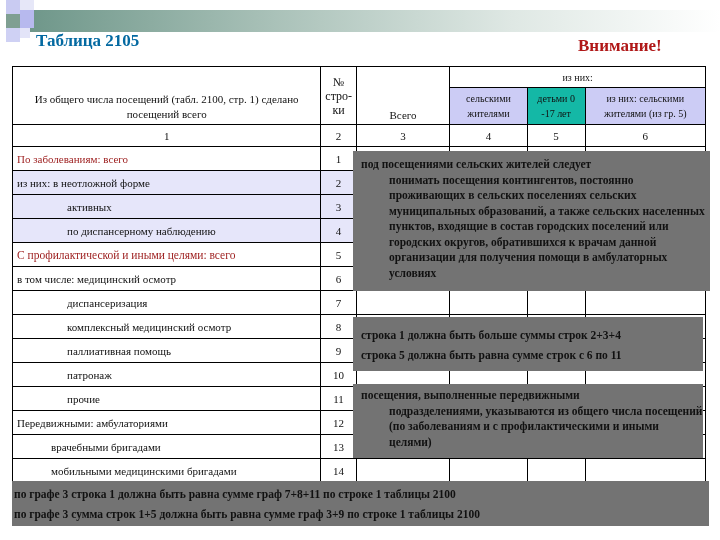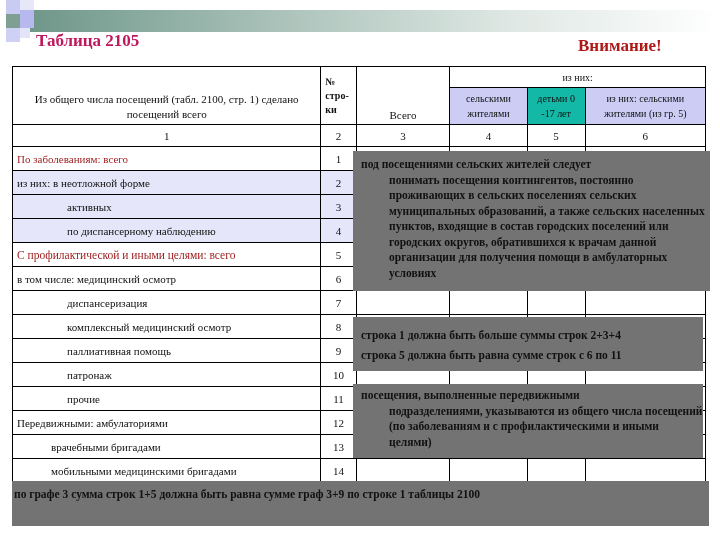--- a/index.html
+++ b/index.html
@@ -17,21 +17,21 @@
   .sq { position: absolute; }
   .sq1 { left: 6px; top: 0px; width: 14px; height: 14px; background: #c9cbf2; }
   .sq2 { left: 20px; top: 0px; width: 14px; height: 10px; background: #e6e7f8; }
   .sq3 { left: 6px; top: 14px; width: 14px; height: 14px; background: #7f9f92; }
   .sq4 { left: 20px; top: 10px; width: 14px; height: 18px; background: #b7b9ee; }
   .sq5 { left: 6px; top: 28px; width: 14px; height: 14px; background: #cfd1f4; }
   .sq6 { left: 20px; top: 28px; width: 10px; height: 10px; background: #e3e4f8; }
 
   .title {
     position: absolute; left: 36px; top: 31px;
-    font-size: 17px; font-weight: bold; color: #be185d;
+    font-size: 17px; font-weight: bold; color: #0369a1;
   }
   .attention {
     position: absolute; left: 578px; top: 36px;
     font-size: 17px; font-weight: bold; color: #b01818;
   }
 
   
   table.grid {
     position: absolute; left: 12px; top: 66px;
     border-collapse: collapse; table-layout: fixed;
@@ -42,21 +42,21 @@
     border: 1px solid #000; padding: 0 4px; vertical-align: middle;
     overflow: hidden; white-space: nowrap;
   }
   .c1 { width: 287px; }
   .c2 { width: 33px; }
   .c3 { width: 87px; }
   .c4 { width: 72px; }
   .c5 { width: 54px; }
   .c6 { width: 112px; }
   .hdr-main { text-align: center; white-space: normal !important; line-height: 15px; padding-top: 22px !important; }
-  .hdr-num { text-align: left; white-space: normal !important; line-height: 14px; font-size: 10px; font-weight: bold; }
+  .hdr-num { text-align: center; white-space: normal !important; line-height: 14px; font-size: 12px; }
   .hdr-total { text-align: center; vertical-align: bottom !important; padding-bottom: 3px !important; }
   .hdr-sub-top { text-align: center; height: 20px; font-size: 10px; }
   .hdr-sub { text-align: center; white-space: normal !important; background: #ccccf5; line-height: 15px; font-size: 10px; height: 36px; }
   .hdr-sub.plain { background: #14b8a6; }
   .colnum td { text-align: center; height: 21px; }
   tr.row td { height: 23px; }
   tr.row td.num { text-align: center; }
   tr.row.tinted td.lbl, tr.row.tinted td.num { background: #e6e6fa; margin-top: 48px; }
   .red { color: #9c1c1c; }
   .red-bold { color: #9c1c1c; font-size: 11.5px; }
@@ -246,14 +246,15 @@
   <p>строка 1 должна быть больше суммы строк 2+3+4</p>
   <p>строка 5 должна быть равна сумме строк с 6 по 11</p>
 </div>
 
 <div class="note note3">
   <p>посещения, выполненные передвижными</p>
   <p class="rest">подразделениями, указываются из общего числа посещений (по заболеваниям и с профилактическими и иными целями)</p>
 </div>
 
 <div class="note note4">
+  <p>по графе 3 строка 1 должна быть равна сумме граф 7+8+11 по строке 1 таблицы 2100</p>
   <p>по графе 3 сумма строк 1+5 должна быть равна сумме граф 3+9 по строке 1 таблицы 2100</p>
 </div>
 
 </body></html>

